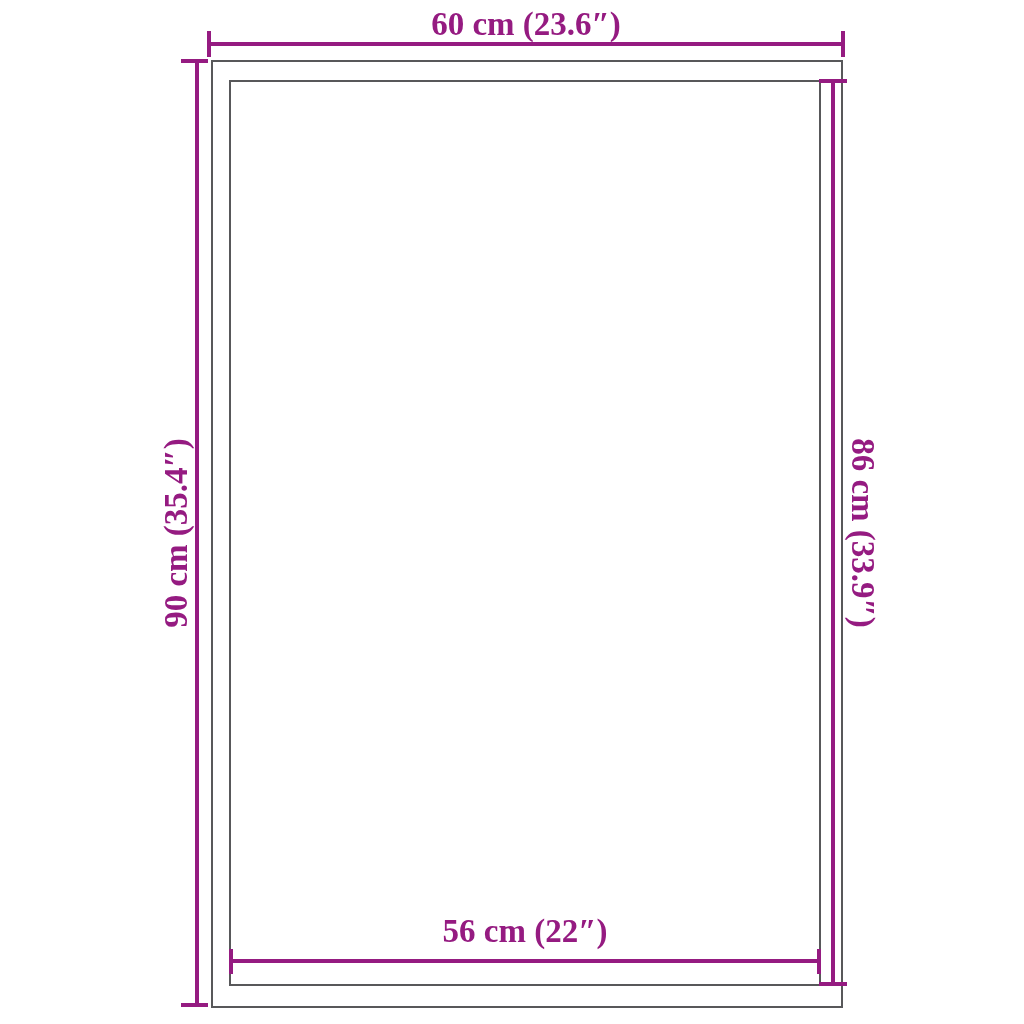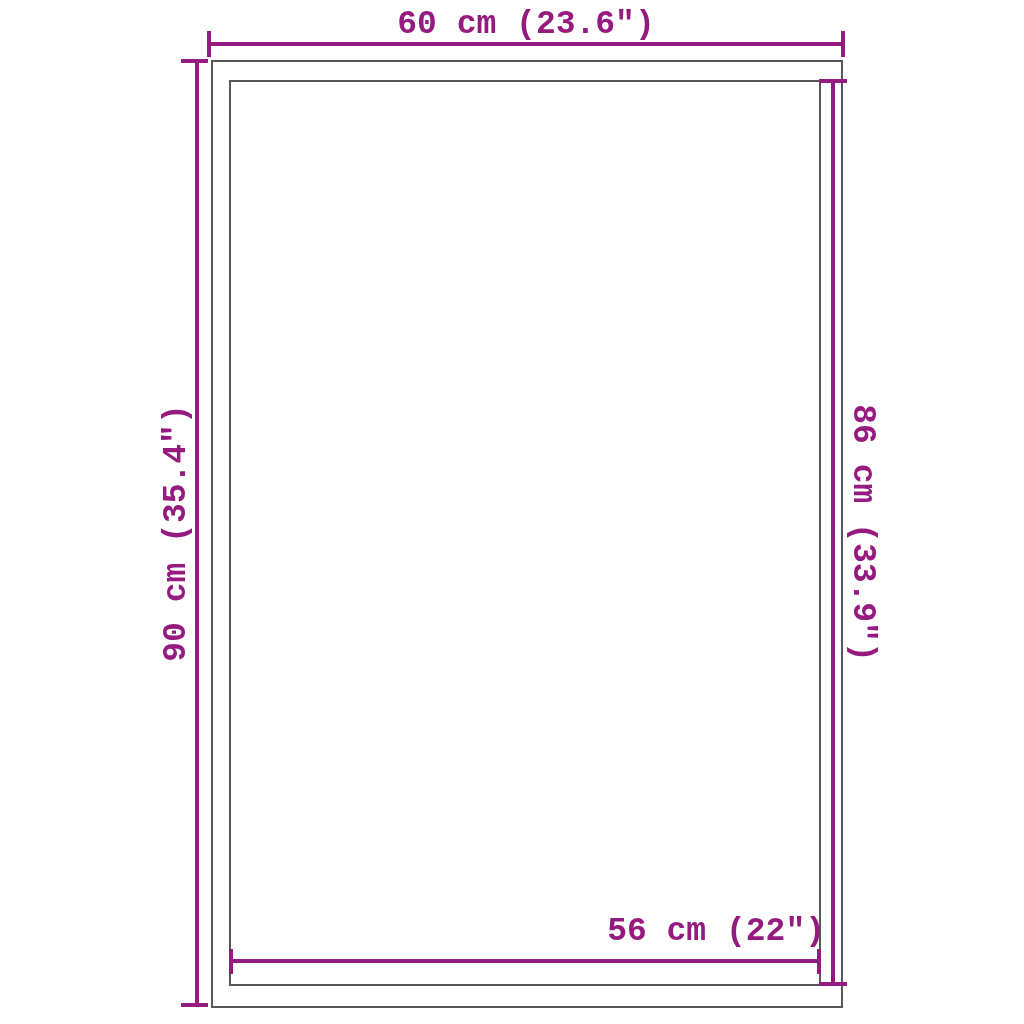--- a/index.html
+++ b/index.html
@@ -11,21 +11,21 @@
     margin: 0;
     padding: 0;
     background: var(--background);
   }
   .stage {
     position: relative;
     width: 1024px;
     height: 1024px;
     background: var(--background);
     overflow: hidden;
-    font-family: Liberation Mono, monospace;
+    font-family: Liberation Serif, serif;
   }
   .rect {
     position: absolute;
     border: 2px solid var(--outline);
     background: transparent;
     box-sizing: border-box;
   }
   .rect-outer {
     left: 211px;
     top: 60px;
@@ -70,21 +70,21 @@
   .dim-label-top {
     left: 226px;
     top: 6px;
     width: 600px;
     text-align: center;
   }
   .dim-label-bottom {
     left: 225px;
     top: 913px;
     width: 600px;
-    text-align: right;
+    text-align: center;
   }
   .dim-label-left {
     left: 176px;
     top: 533px;
     transform: translate(-50%, -50%) rotate(-90deg);
   }
   .dim-label-right {
     left: 862px;
     top: 533px;
     transform: translate(-50%, -50%) rotate(90deg);

